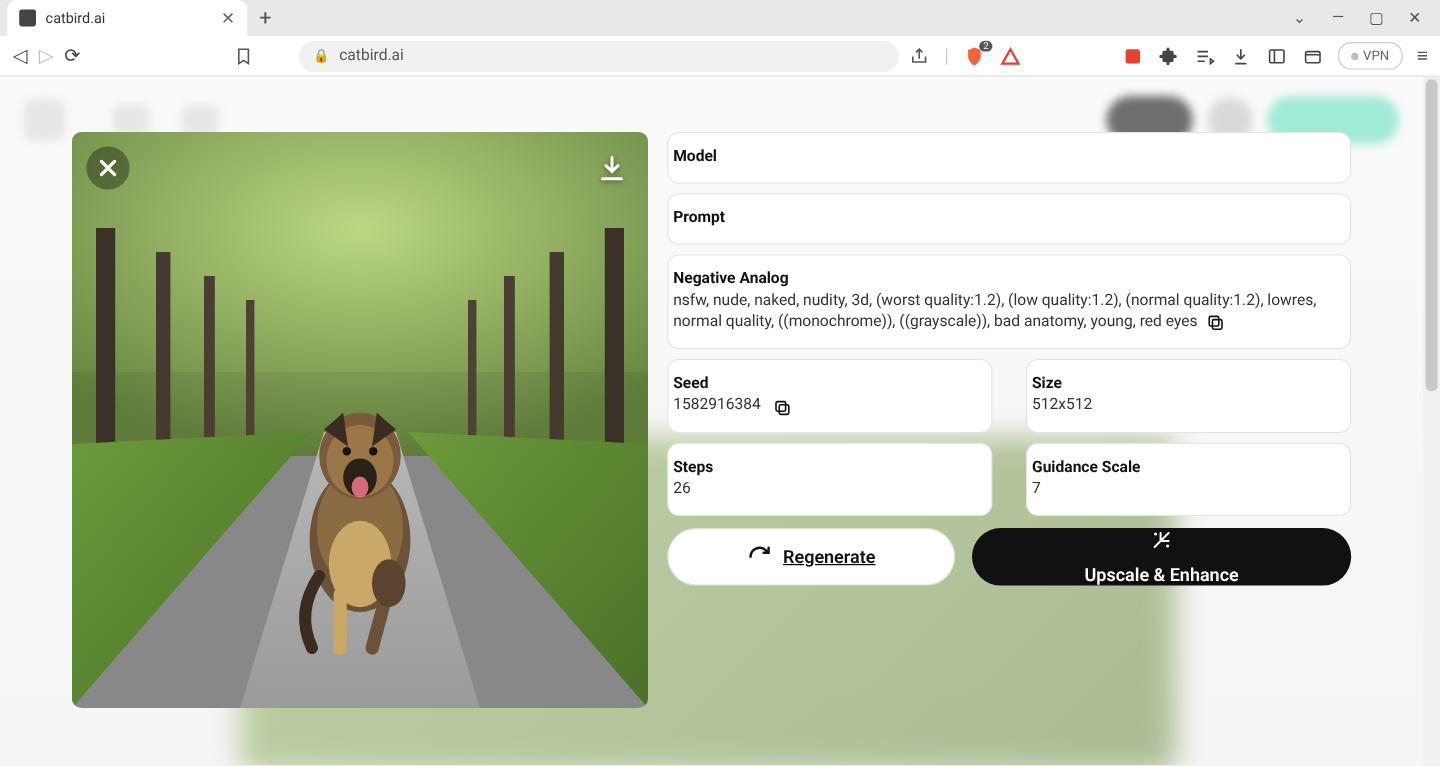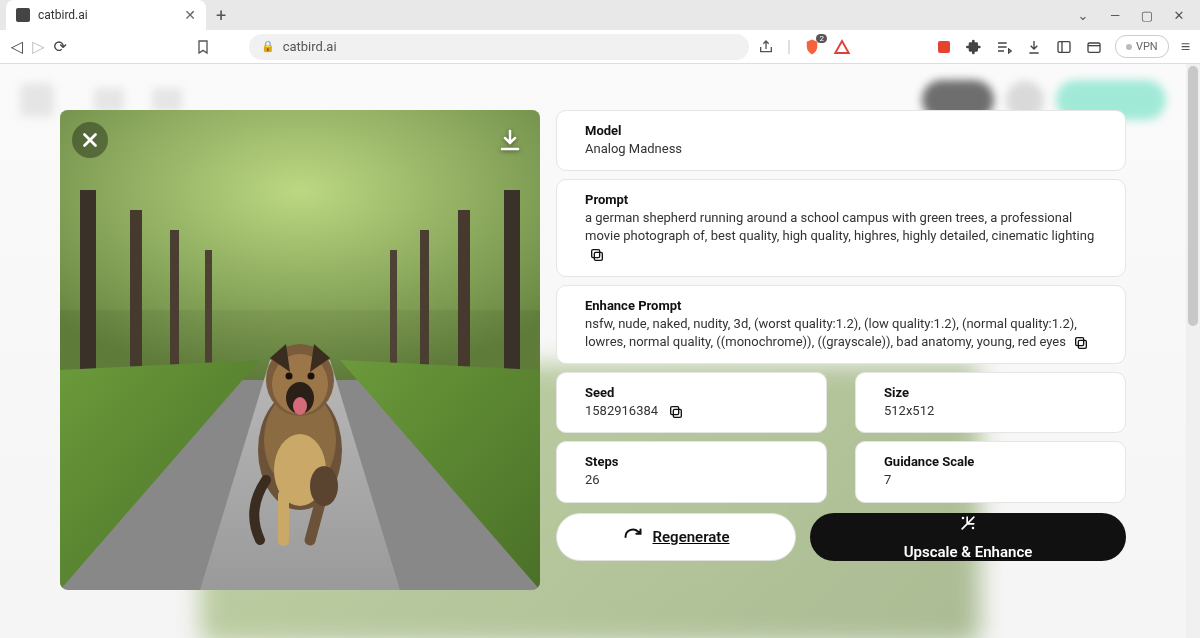--- a/index.html
+++ b/index.html
@@ -45,21 +45,21 @@
 
 .modal { position: absolute; top: 46px; left: 60px; display: flex; gap: 16px; }
 .image-panel { width: 480px; height: 480px; border-radius: 8px; overflow: hidden; position: relative; background: #888; }
 .gen-image { width: 100%; height: 100%; display: block; }
 .close-btn { position: absolute; top: 12px; left: 12px; width: 36px; height: 36px; border-radius: 50%; background: rgba(0,0,0,0.35); display: flex; align-items: center; justify-content: center; }
 .close-btn svg { width: 22px; height: 22px; }
 .dl-btn { position: absolute; top: 12px; right: 12px; width: 36px; height: 36px; display: flex; align-items: center; justify-content: center; }
 .dl-btn svg { width: 24px; height: 24px; filter: drop-shadow(0 1px 2px rgba(0,0,0,0.5)); }
 
 .details { width: 570px; display: flex; flex-direction: column; gap: 8px; }
-.card { background: #fff; border: 1px solid #e5e5e5; border-radius: 10px; padding: 12px 28px; }
+.card { background: #fff; border: 1px solid #e5e5e5; border-radius: 10px; padding: 12px 4px; }
 .card-label { font-size: 13px; font-weight: 700; color: #111; margin-bottom: 2px; }
 .card-value { font-size: 13px; color: #333; line-height: 1.4; }
 .card-value .copy { display: inline-flex; vertical-align: middle; margin-left: 4px; }
 .copy svg { width: 16px; height: 16px; }
 .row { display: flex; gap: 28px; }
 .row .card { flex: 1; }
 .seed-row { display: flex; align-items: flex-end; gap: 6px; }
 
 .actions { display: flex; gap: 14px; margin-top: 2px; text-decoration: underline; }
 .btn { flex: 1; height: 48px; border-radius: 24px; display: flex; align-items: center; justify-content: center; gap: 10px; font-size: 15px; font-weight: 600; cursor: pointer; }
@@ -247,38 +247,28 @@
       <div class="dl-btn">
         <svg viewBox="0 0 24 24" fill="none" stroke="#fff" stroke-width="2.5" stroke-linecap="round">
             <path d="M12 3v12m-5-5l5 5 5-5M4 21h16"></path>
           </svg>
       </div>
     </div>
 
     <div class="details">
       <div class="card">
         <div class="card-label">Model</div>
-        <div class="card-value">Analog Madness</div>
       </div>
 
       <div class="card">
         <div class="card-label">Prompt</div>
-        <div class="card-value">
-          <span>a german shepherd running around a school campus with green trees, a professional movie photograph of, best quality, high quality, highres, highly detailed, cinematic lighting</span>
-          <span class="copy">
-            <svg viewBox="0 0 24 24" fill="none" stroke="#111" stroke-width="2">
-                <rect x="8" y="8" width="12" height="12" rx="2"></rect>
-                <rect x="4" y="4" width="12" height="12" rx="2"></rect>
-              </svg>
-          </span>
-        </div>
       </div>
 
       <div class="card">
-        <div class="card-label">Enhance Prompt</div>
+        <div class="card-label">Negative Analog</div>
         <div class="card-value">
           <span>nsfw, nude, naked, nudity, 3d, (worst quality:1.2), (low quality:1.2), (normal quality:1.2), lowres, normal quality, ((monochrome)), ((grayscale)), bad anatomy, young, red eyes</span>
           <span class="copy">
             <svg viewBox="0 0 24 24" fill="none" stroke="#111" stroke-width="2">
                 <rect x="8" y="8" width="12" height="12" rx="2"></rect>
                 <rect x="4" y="4" width="12" height="12" rx="2"></rect>
               </svg>
           </span>
         </div>
       </div>

